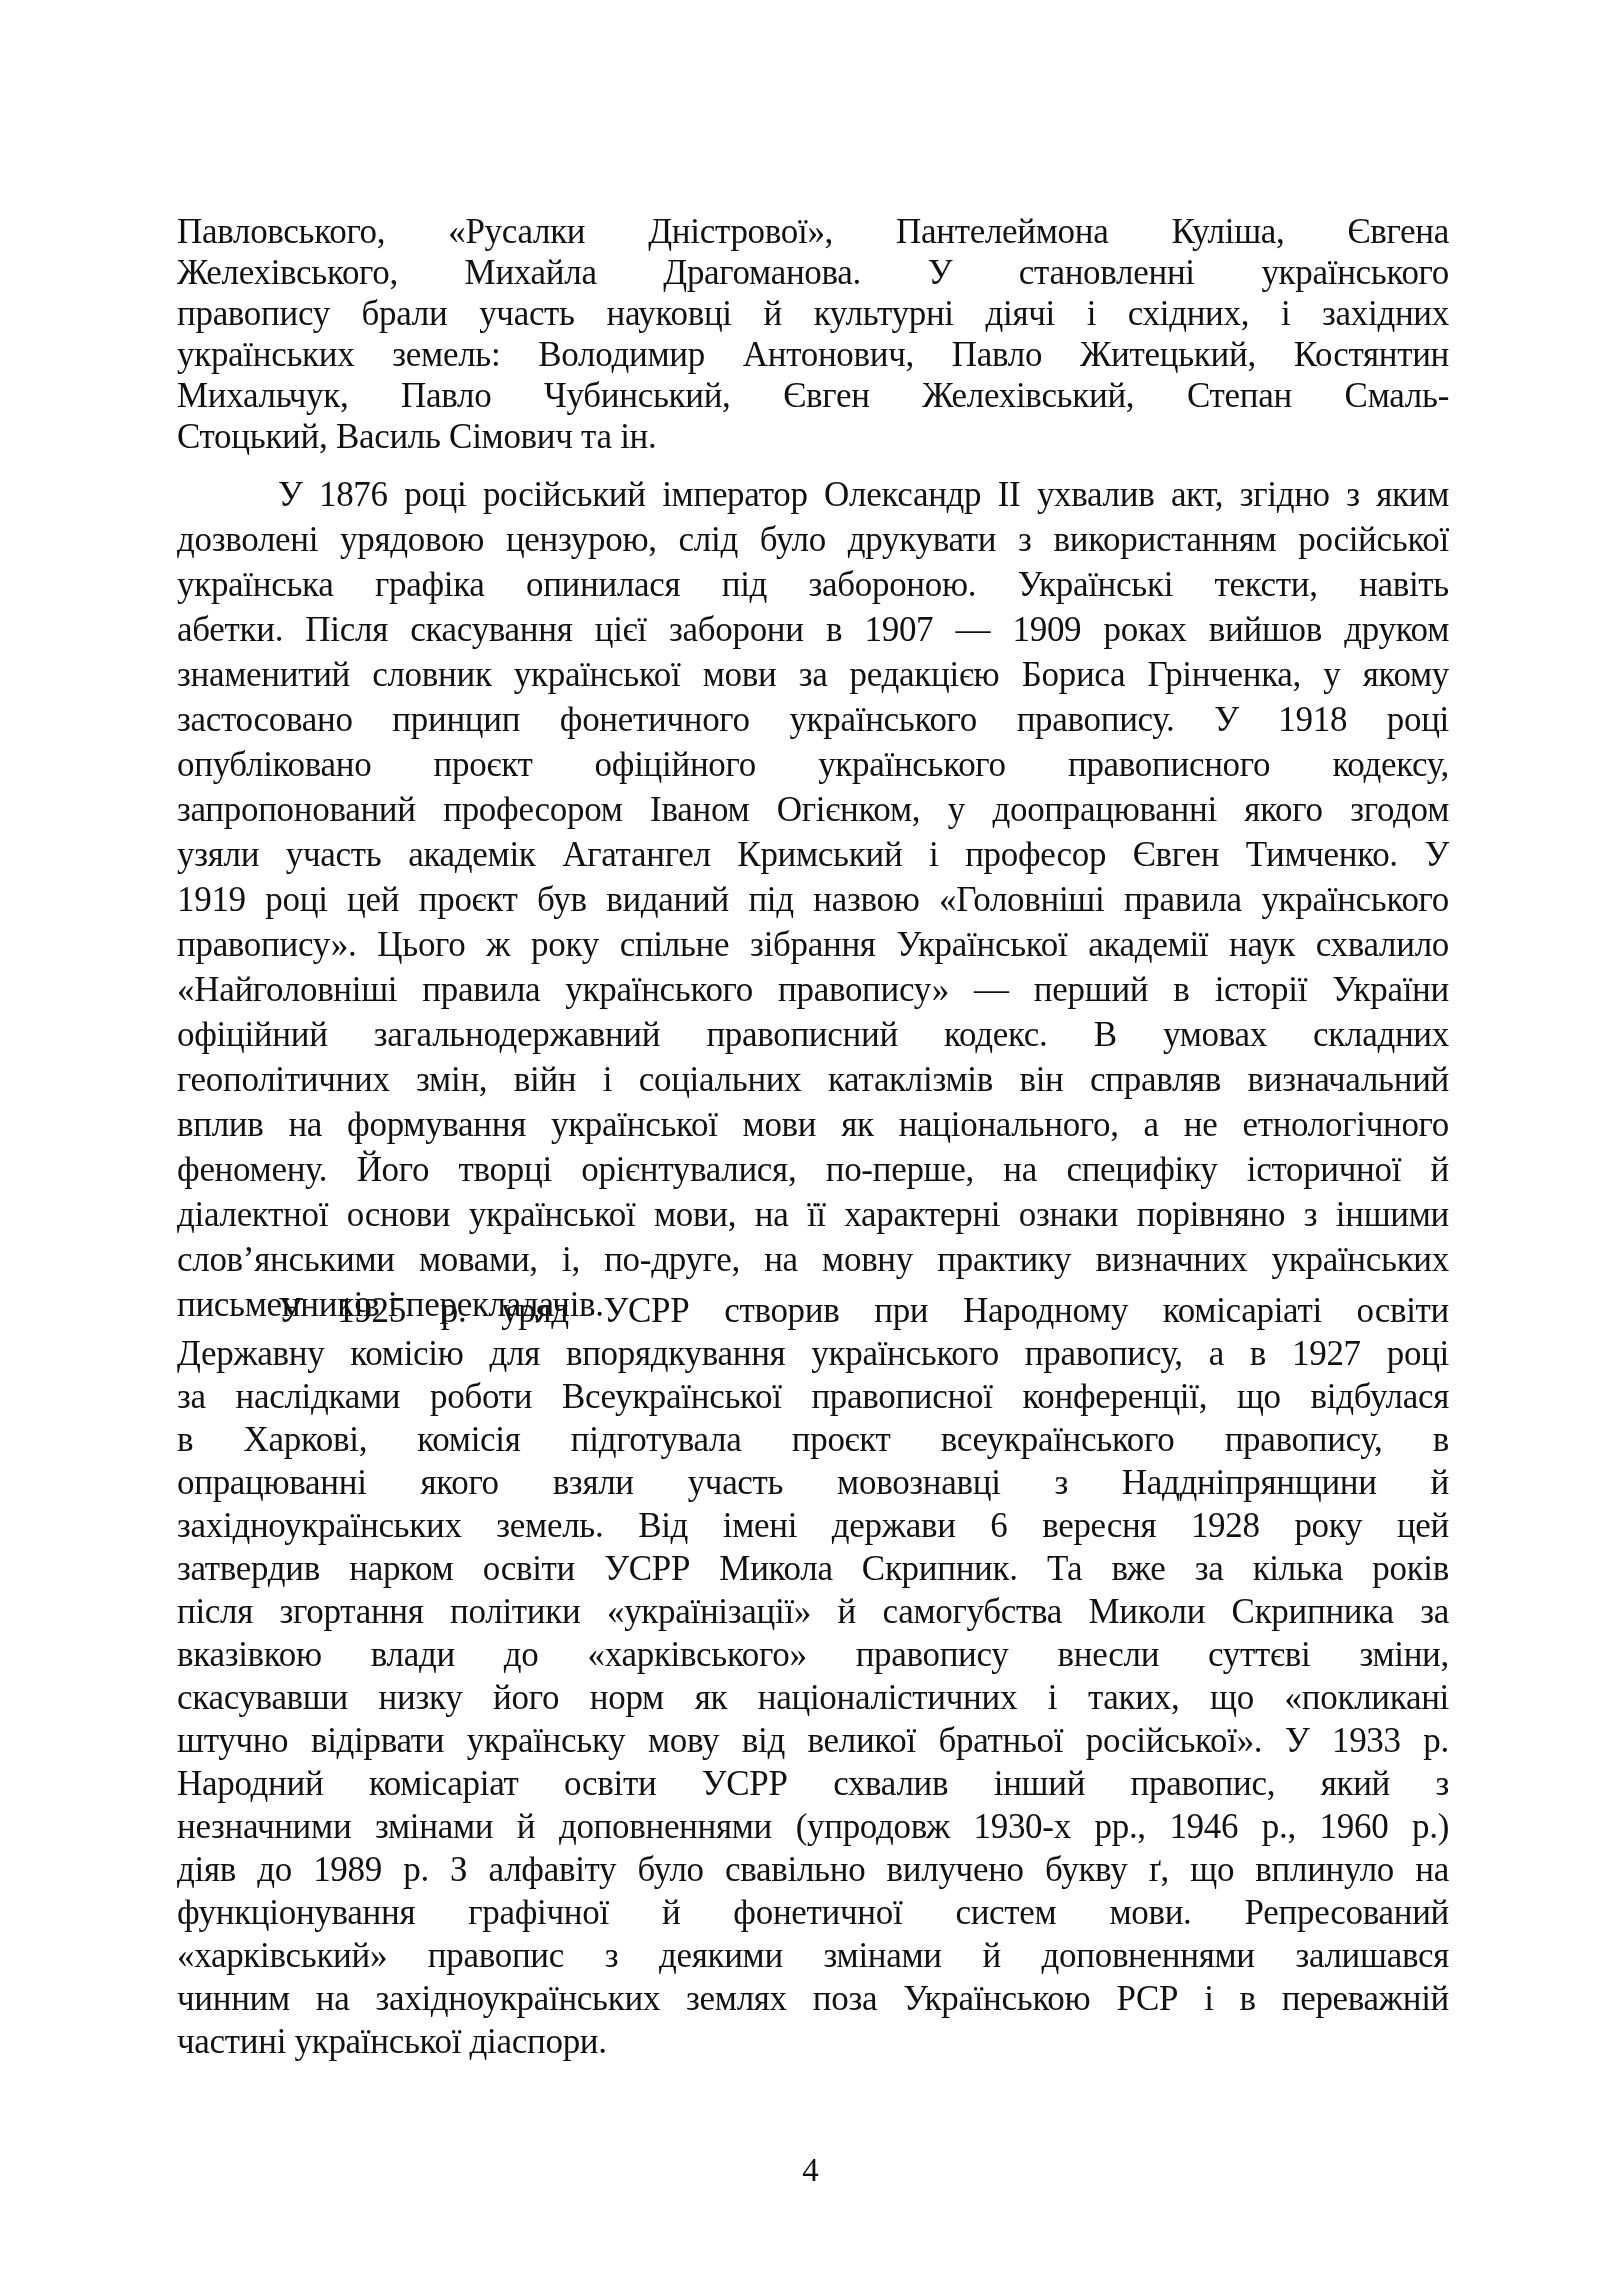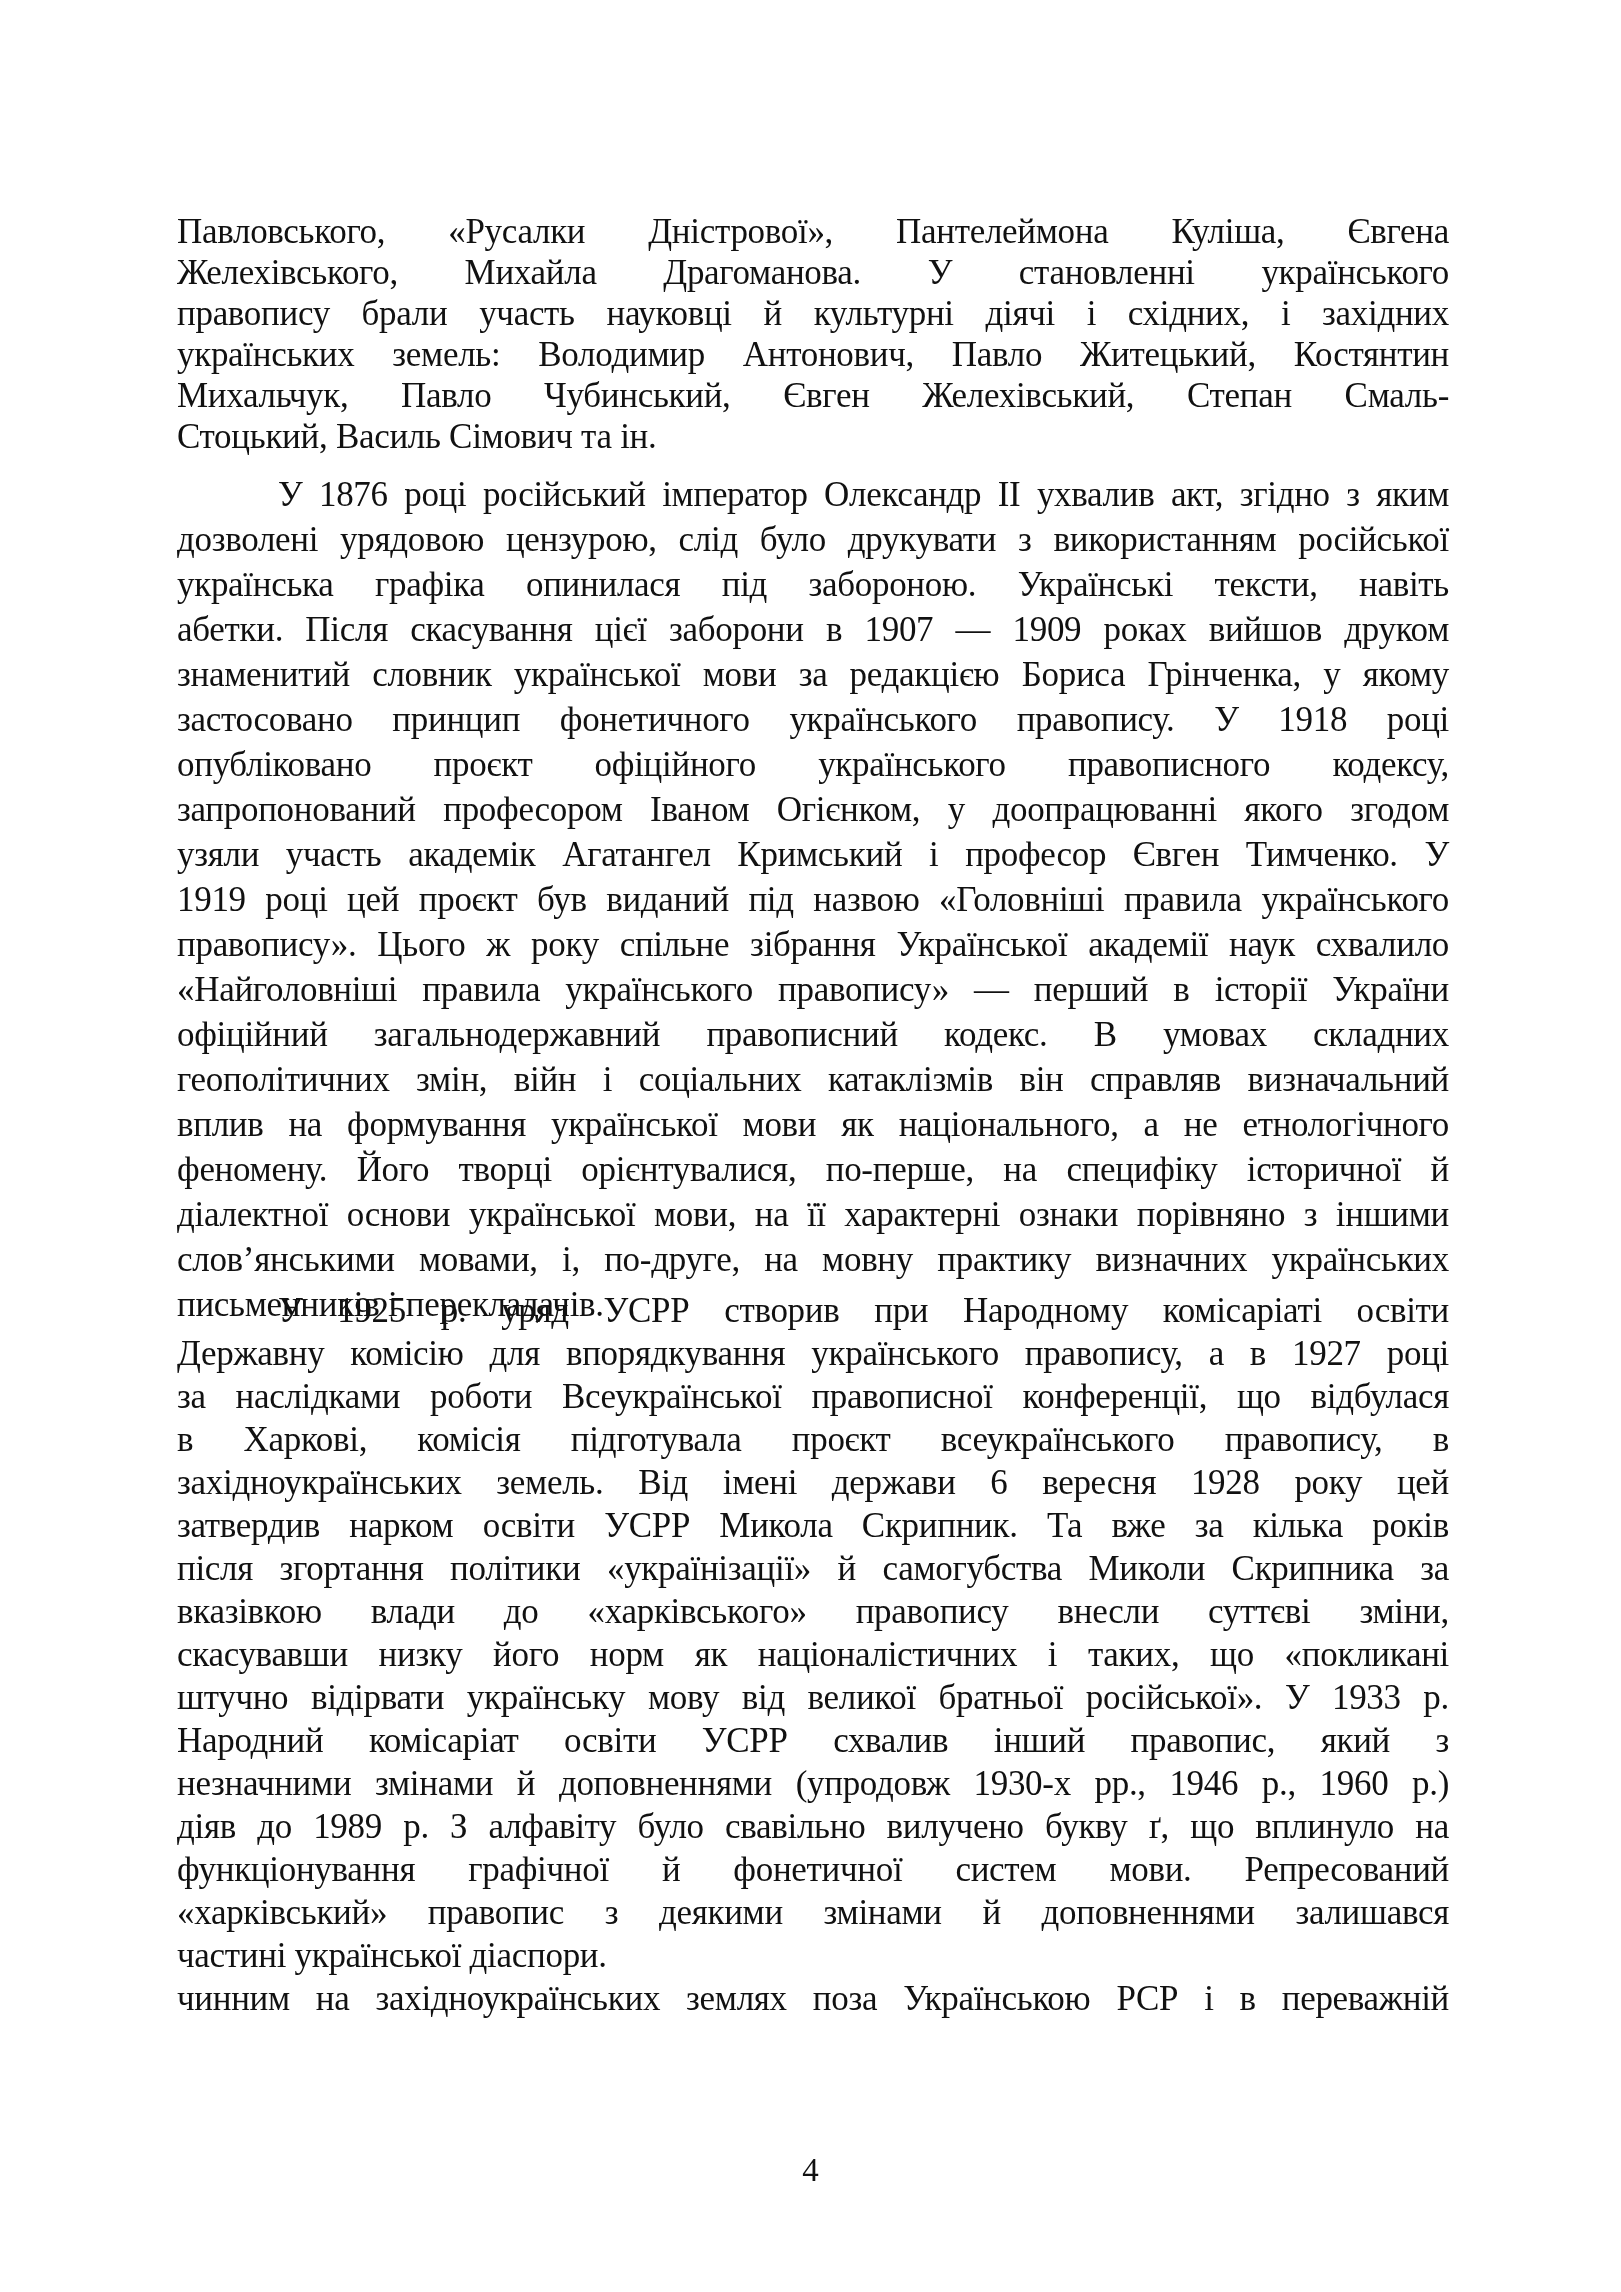--- a/index.html
+++ b/index.html
@@ -48,29 +48,30 @@
       <span class="line">феномену. Його творці орієнтувалися, по-перше, на специфіку історичної й</span>
       <span class="line">діалектної основи української мови, на її характерні ознаки порівняно з іншими</span>
       <span class="line">слов’янськими мовами, і, по-друге, на мовну практику визначних українських</span>
       <span class="line last">письменників і перекладачів.</span>
     </div>
   <div class="para" id="p3">
       <span class="line indent">У 1925 р. уряд УСРР створив при Народному комісаріаті освіти</span>
       <span class="line">Державну комісію для впорядкування українського правопису, а в 1927 році</span>
       <span class="line">за наслідками роботи Всеукраїнської правописної конференції, що відбулася</span>
       <span class="line">в Харкові, комісія підготувала проєкт всеукраїнського правопису, в</span>
+      <span class="line">опрацюванні якого взяли участь мовознавці з Наддніпрянщини й</span>
       <span class="line">західноукраїнських земель. Від імені держави 6 вересня 1928 року цей</span>
       <span class="line">затвердив нарком освіти УСРР Микола Скрипник. Та вже за кілька років</span>
       <span class="line">після згортання політики «українізації» й самогубства Миколи Скрипника за</span>
       <span class="line">вказівкою влади до «харківського» правопису внесли суттєві зміни,</span>
       <span class="line">скасувавши низку його норм як націоналістичних і таких, що «покликані</span>
       <span class="line">штучно відірвати українську мову від великої братньої російської». У 1933 р.</span>
       <span class="line">Народний комісаріат освіти УСРР схвалив інший правопис, який з</span>
       <span class="line">незначними змінами й доповненнями (упродовж 1930-х рр., 1946 р., 1960 р.)</span>
       <span class="line">діяв до 1989 р. З алфавіту було свавільно вилучено букву ґ, що вплинуло на</span>
       <span class="line">функціонування графічної й фонетичної систем мови. Репресований</span>
       <span class="line">«харківський» правопис з деякими змінами й доповненнями залишався</span>
+      <span class="line">чинним на західноукраїнських землях поза Українською РСР і в переважній</span>
       <span class="line last">частині української діаспори.</span>
-      <span class="line">чинним на західноукраїнських землях поза Українською РСР і в переважній</span>
     </div>
   <div class="pagenum">4</div>
 </div>
 
 
 </body></html>

